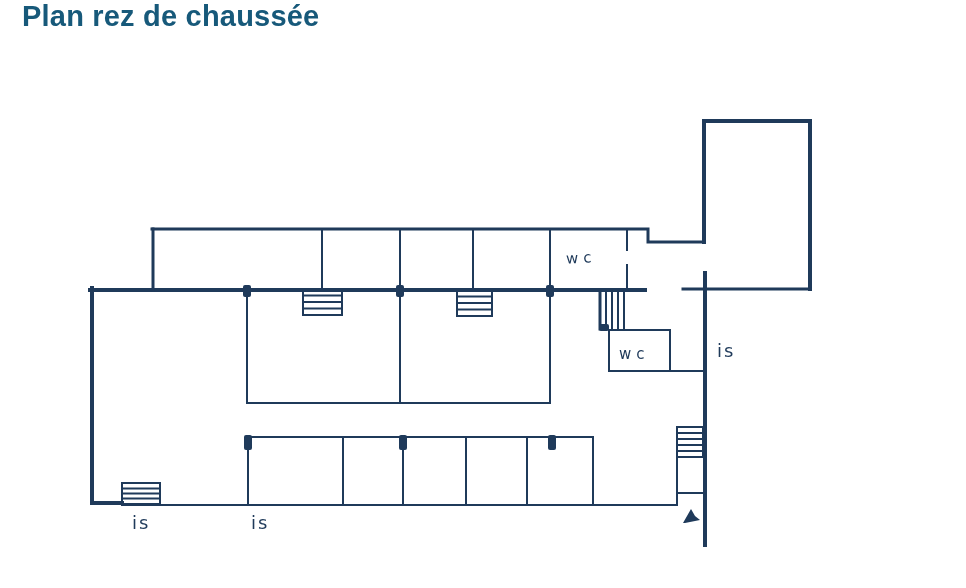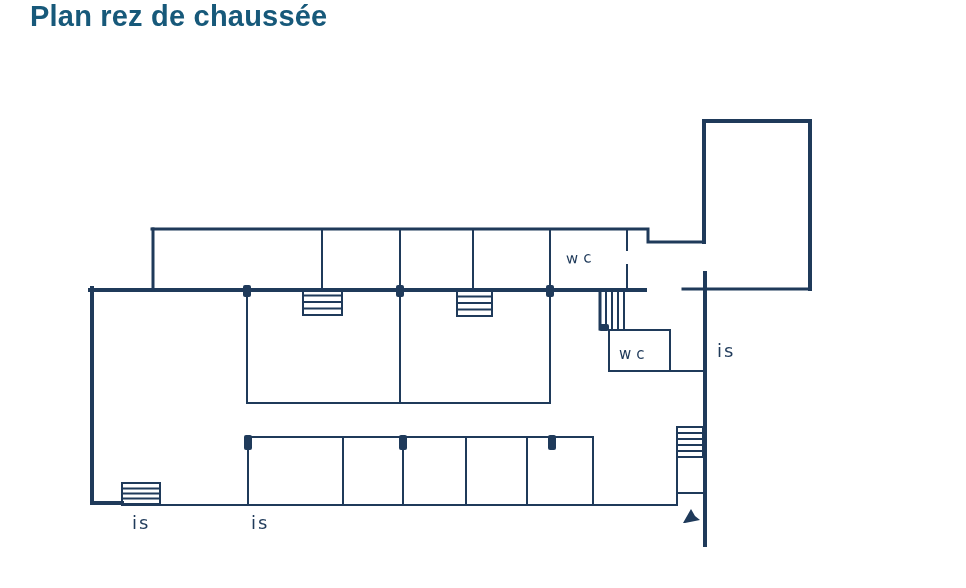--- a/index.html
+++ b/index.html
@@ -1,21 +1,21 @@
 <!DOCTYPE html>
 <html><head>
 <meta charset="utf-8">
 <style>
   html,body{margin:0;padding:0;background:#ffffff;}
   body{
     width:966px;height:588px;position:relative;overflow:hidden;
     font-family:"Liberation Sans", sans-serif;
   }
   .page-title{
-    position:absolute;top:0px;left:30px;margin:0;
+    position:absolute;top:0px;left:22px;margin:0;
     font-size:29px;font-weight:700;color:#17597a;
     letter-spacing:0.2px;
     font-family:"Liberation Sans", sans-serif;
   }
   .plan-wrap{position:absolute;top:0;left:0;width:966px;height:588px;}
   svg{display:block;}
   .wall{stroke:#1f3a5a;fill:none;stroke-linecap:square;stroke-linejoin:miter;}
   .w4{stroke-width:4;}
   .w3{stroke-width:3;}
   .w2{stroke-width:2;}

